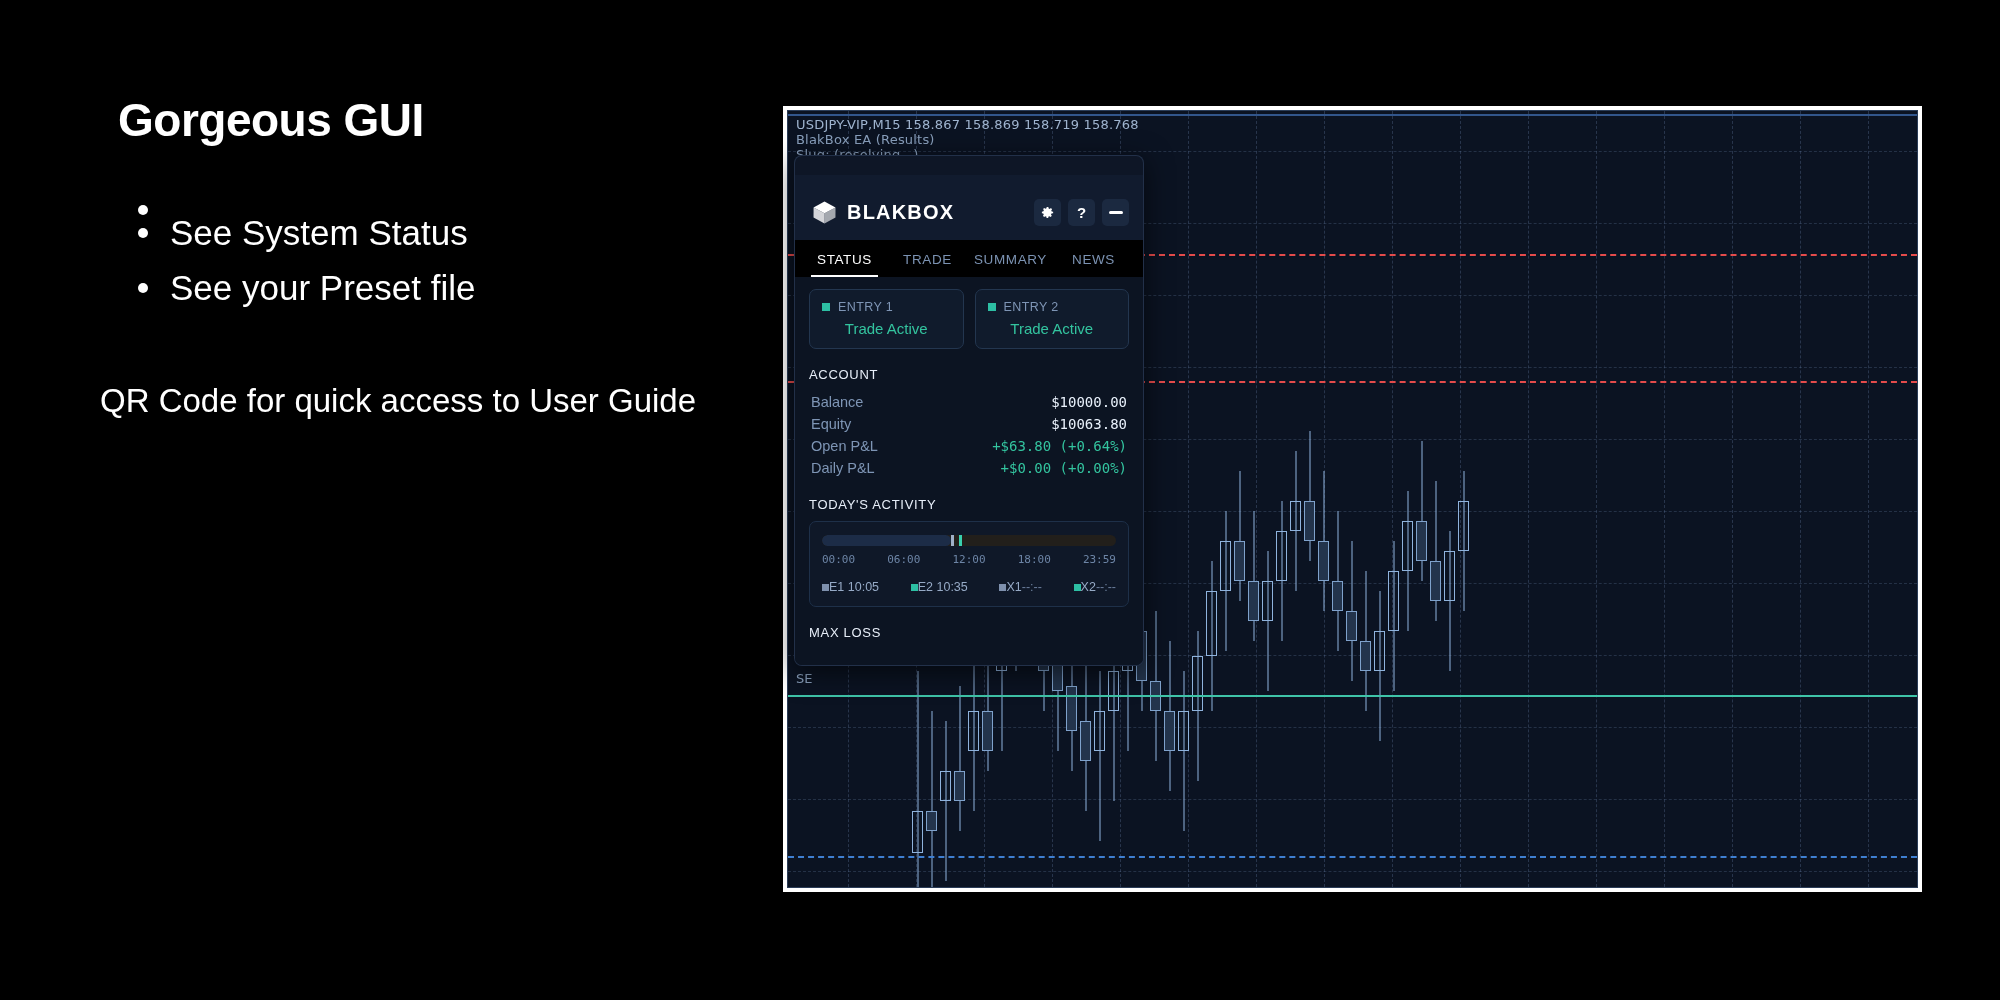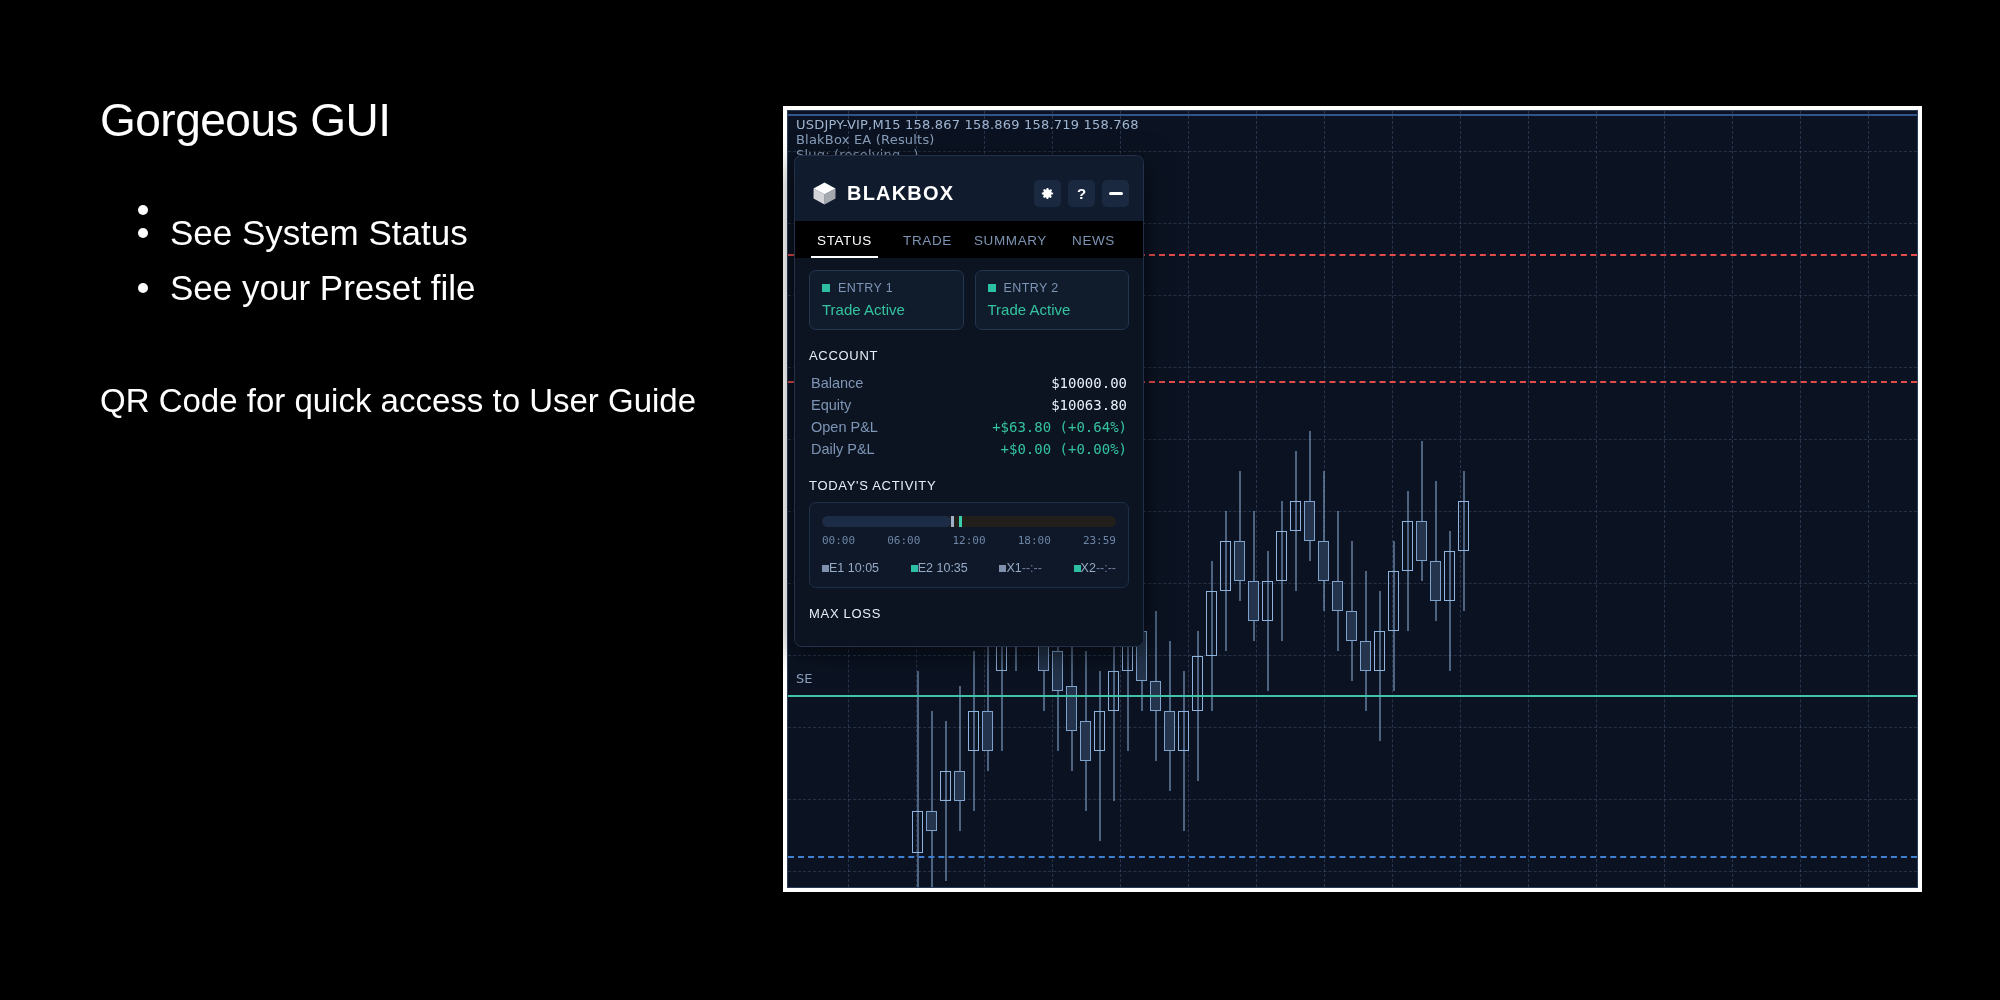--- a/index.html
+++ b/index.html
@@ -3,21 +3,21 @@
 <meta charset="utf-8">
 <style>
   * { margin:0; padding:0; box-sizing:border-box; }
   html,body { width:2000px; height:1000px; background:#000; overflow:hidden; }
   body { font-family:"Liberation Sans", sans-serif; }
 
   #root { position:relative; width:2000px; height:1000px; background:#000000; }
 
   
   .left-col { position:absolute; left:100px; top:95px; width:660px; color:#ffffff; }
-  .headline { font-size:46px; font-weight:normal; letter-spacing:-0.5px; line-height:1.1; color:#ffffff; }
+  .headline { font-size:46px; font-weight:bold; letter-spacing:-0.5px; line-height:1.1; color:#ffffff;margin-left:18px; }
   .bullet-list { list-style:none; margin-top:64px; }
   .bullet-list li { position:relative; font-size:35px; line-height:1.31; color:#ffffff; padding-left:70px; margin-bottom:10px; font-weight:400; }
   .bullet-list li .dot { position:absolute; left:38px; top:calc(50% - 5px); width:10px; height:10px; border-radius:50%; background:#ffffff; }
   .sub-note { margin-top:68px; font-size:33px; line-height:1.36; color:#ffffff; width:620px; }
 
   
   .chart-window { position:absolute; left:783px; top:106px; width:1139px; height:786px;
     background:#ffffff; padding:4px; }
   .chart-inner { position:relative; width:100%; height:100%; background:#0a1220; overflow:hidden;
     border:1px solid #2a3c57; }
@@ -46,40 +46,40 @@
   .candle .wick { position:absolute; left:50%; transform:translateX(-50%); width:1px; background:#8fb3dd; }
   .candle .body { position:absolute; left:0; right:0; border:1px solid #8fb3dd; }
   .candle.up .body { background:transparent; }
   .candle.down .body { background:#23344c; border-color:#7fa2cc; }
 
   
   .ea-panel { position:absolute; left:794px; top:155px; width:350px; border-radius:8px;
     background:#0e1626; box-shadow:0 6px 28px rgba(0,0,0,.6); overflow:hidden;
     border:1px solid rgba(48,66,96,.6); }
 
-  .ea-header { display:flex; align-items:center; padding:24px 14px 14px 16px; background:#111b2e; }
+  .ea-header { display:flex; align-items:center; padding:24px 14px 14px 16px; background:#111b2e;margin-top:19px; }
   .ea-logo-wrap { display:flex; align-items:center; gap:9px; }
   .cube-icon { width:27px; height:27px; display:block; }
   .ea-brand { font-size:20px; font-weight:bold; letter-spacing:1.2px; color:#ffffff;
      font-family:"Liberation Sans", sans-serif; }
   .ea-hdr-btns { margin-left:auto; display:flex; gap:7px; }
   .hdr-btn { width:27px; height:27px; border-radius:5px; background:#1b2940; display:flex;
     align-items:center; justify-content:center; color:#ffffff; font-size:15px; font-weight:bold; cursor:pointer; }
   .hdr-btn svg { display:block; }
 
   .ea-tabs { display:flex; background:#000000; padding:0 8px; }
   .ea-tab { flex:1; text-align:center; padding:12px 0 10px; font-size:13.5px; letter-spacing:.6px;
     color:#7c93b3; cursor:pointer; position:relative; }
   .ea-tab.active { color:#ffffff; }
   .ea-tab.active::after { content:""; position:absolute; left:8px; right:8px; bottom:0; height:2px; background:#ffffff; }
 
   .ea-body { padding:12px 14px 16px; background:#0c1422; }
 
   .entry-row { display:flex; gap:11px; }
-  .entry-card { flex:1; background:#101b2c; border:1px solid #23364f; border-radius:7px; padding:10px 12px 11px; }
+  .entry-card { flex:1; background:#101b2c; border:1px solid #23364f; border-radius:7px; padding:10px 12px 11px;text-align:center; }
   .entry-top { display:flex; align-items:center; gap:8px; }
   .entry-sq { width:8px; height:8px; background:#2dbfa4; display:inline-block; }
   .entry-label { font-size:12.5px; color:#7e95b5; letter-spacing:.4px; }
   .entry-status { margin-top:6px; font-size:15px; color:#33c49f; }
 
   .sec-title { margin:18px 0 9px; font-size:13px; letter-spacing:.7px; color:#e7eef8; }
 
   .kv { display:flex; justify-content:space-between; align-items:baseline; padding:3px 2px; }
   .kv .k { font-size:14.5px; color:#7e95b5; }
   .kv .v { font-size:14px; color:#e9f1fb; font-family:"DejaVu Sans Mono", monospace; }

